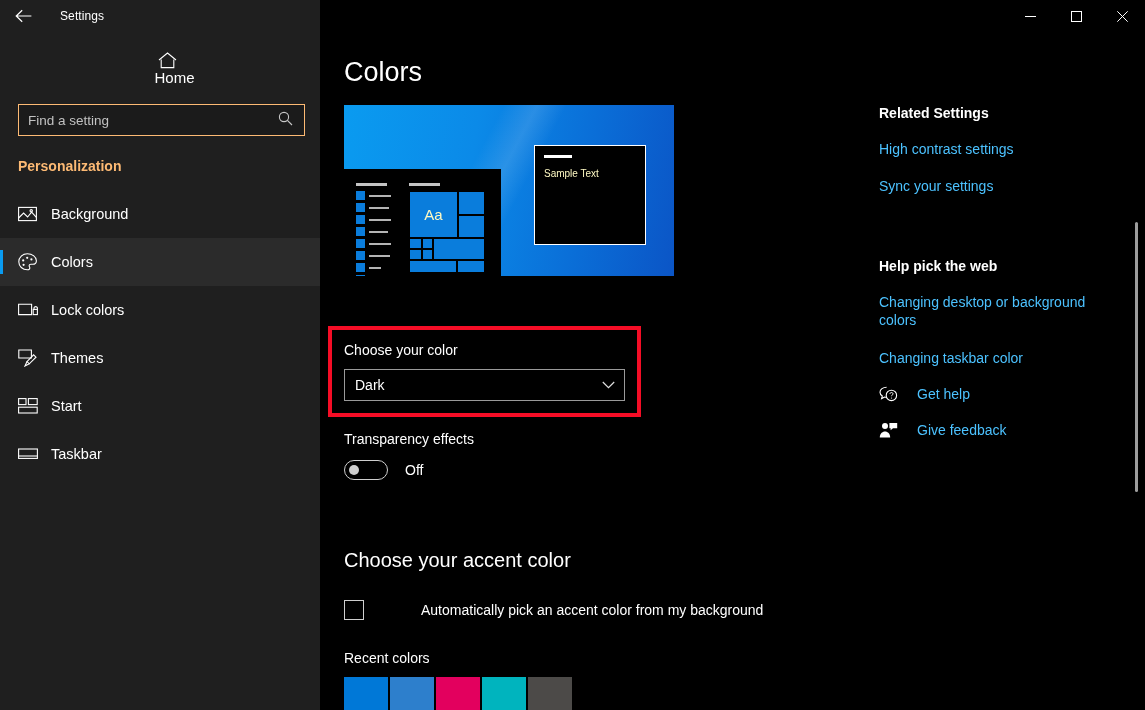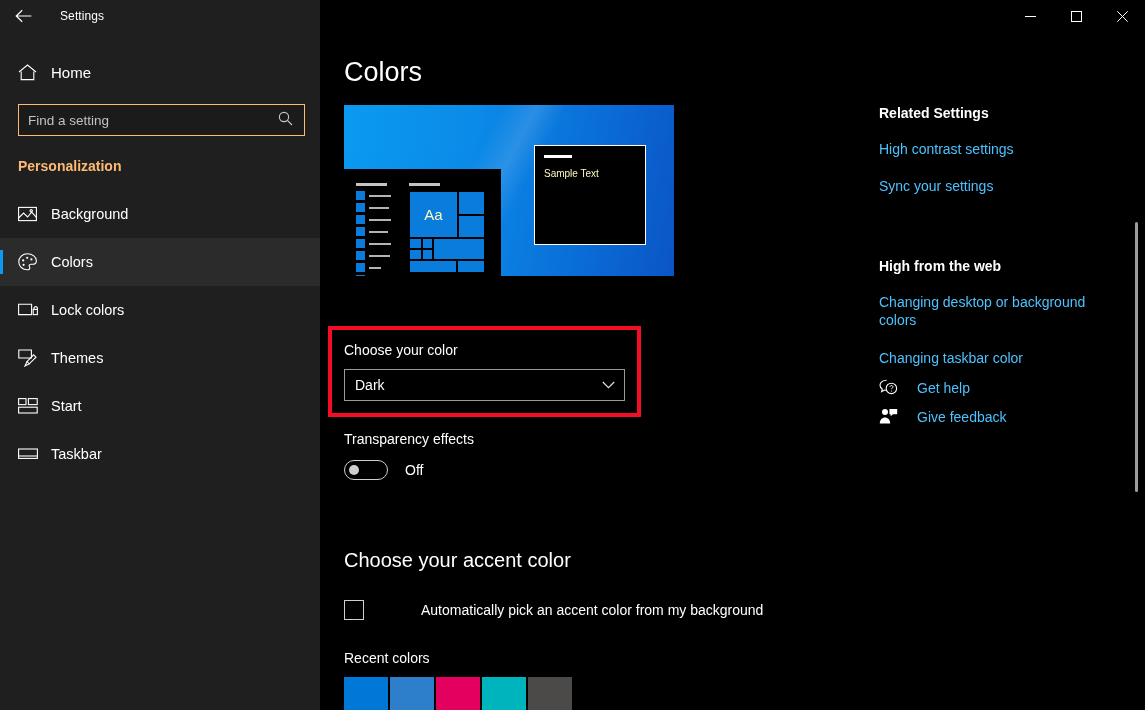--- a/index.html
+++ b/index.html
@@ -84,20 +84,21 @@
     height: 710px;
     background: #1f1f1f;
     padding-top: 32px;
   }
   .home-row {
     display: flex;
     align-items: center;
     height: 40px;
     margin-top: 20px;
     padding-left: 18px;
+    flex-direction: column;
   }
   .home-icon {
     width: 22px;
     display: flex;
     align-items: center;
     justify-content: flex-start;
     color: #ffffff;
   }
   .home-label {
     font-size: 15px;
@@ -409,22 +410,22 @@
     display: block;
     font-size: 14px;
     color: #4cc2ff;
     text-decoration: none;
     margin-top: 19px;
     line-height: 1.32;
     max-width: 226px;
   }
   .rc-icon-row {
     display: flex;
-    align-items: center;
-    margin-top: 12px;
+    align-items: flex-start;
+    margin-top: 19px;
   }
   .rc-ico {
     width: 24px;
     display: flex;
     align-items: center;
     color: #ffffff;
   }
   .rc-ico svg { display: block; }
   .rc-icon-link {
     font-size: 14px;
@@ -686,21 +687,21 @@
       <div class="swatch" style="background: rgb(227, 0, 94);"></div>
       <div class="swatch" style="background: rgb(0, 180, 190);"></div>
       <div class="swatch" style="background: rgb(76, 74, 72);"></div>
     </div>
 
     <div class="right-col">
       <div class="rc-head">Related Settings</div>
       <a class="rc-link" href="#" style="color: rgb(76, 194, 255);">High contrast settings</a>
       <a class="rc-link" href="#" style="color: rgb(76, 194, 255);">Sync your settings</a>
 
-      <div class="rc-head2">High from the web</div>
+      <div class="rc-head2">Help pick the web</div>
       <a class="rc-link" href="#" style="color: rgb(76, 194, 255);">Changing desktop or background colors</a>
       <a class="rc-link" href="#" style="color: rgb(76, 194, 255);">Changing taskbar color</a>
 
       <div class="rc-icon-row">
         <span class="rc-ico">
           <svg width="19" height="17" viewBox="0 0 19 17" fill="none" stroke="currentColor" stroke-width="1.1">
             <path d="M7.6 1.2 C4 1.2 1 3.4 1 6.2 C1 7.7 1.9 9.1 3.3 10 L2.6 12.6 L5.6 11 C6.2 11.2 6.9 11.2 7.6 11.2"></path>
             <circle cx="12.4" cy="9.4" r="5.2"></circle>
             <path d="M11 7.9 C11 7 11.7 6.5 12.5 6.5 C13.4 6.5 14 7.1 14 7.9 C14 9 12.5 9 12.5 10.2" stroke-width="1"></path>
             <circle cx="12.5" cy="12" r="0.6" fill="currentColor" stroke="none"></circle>

